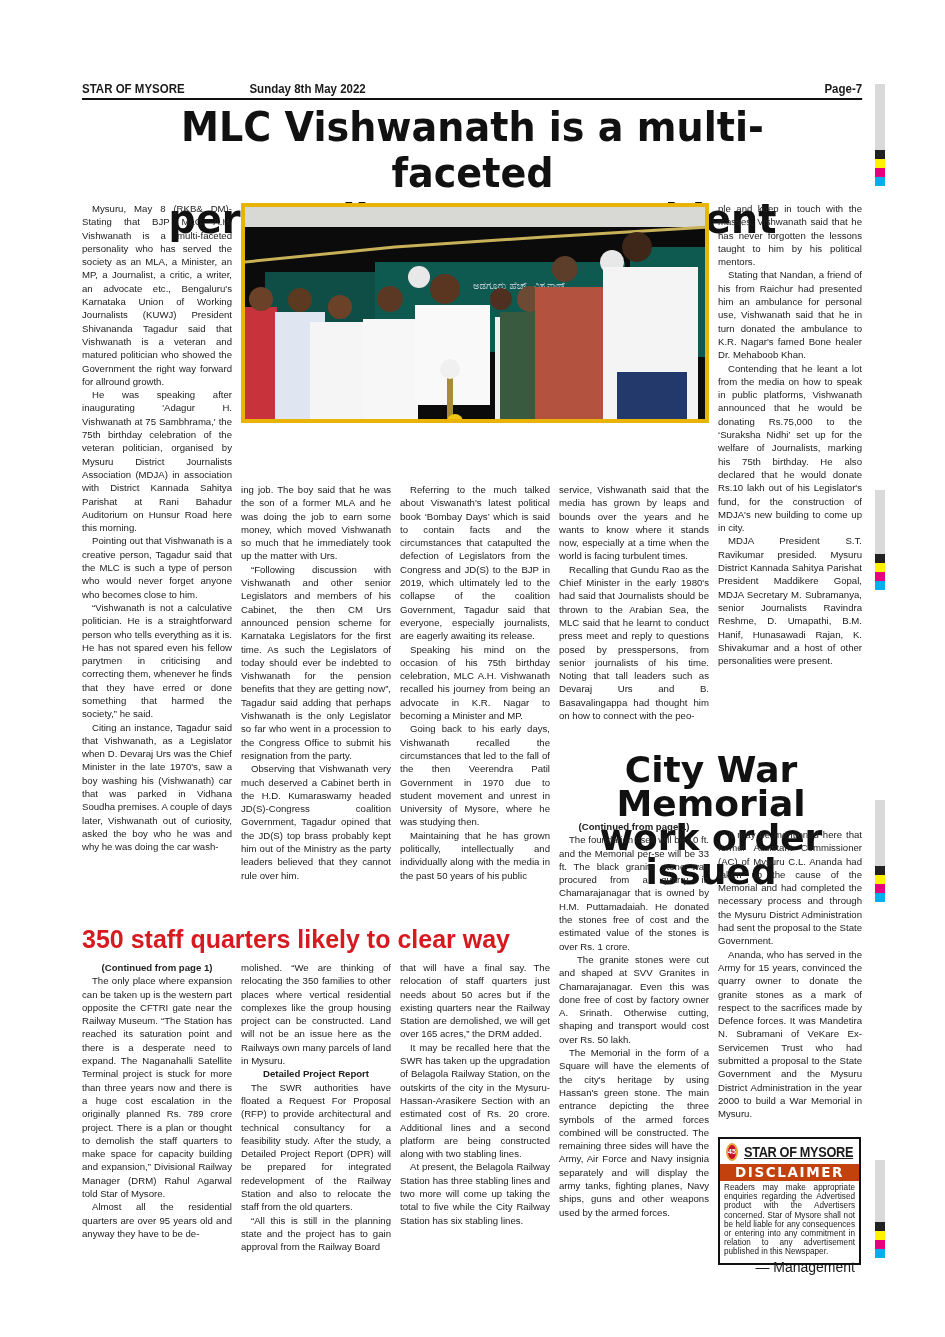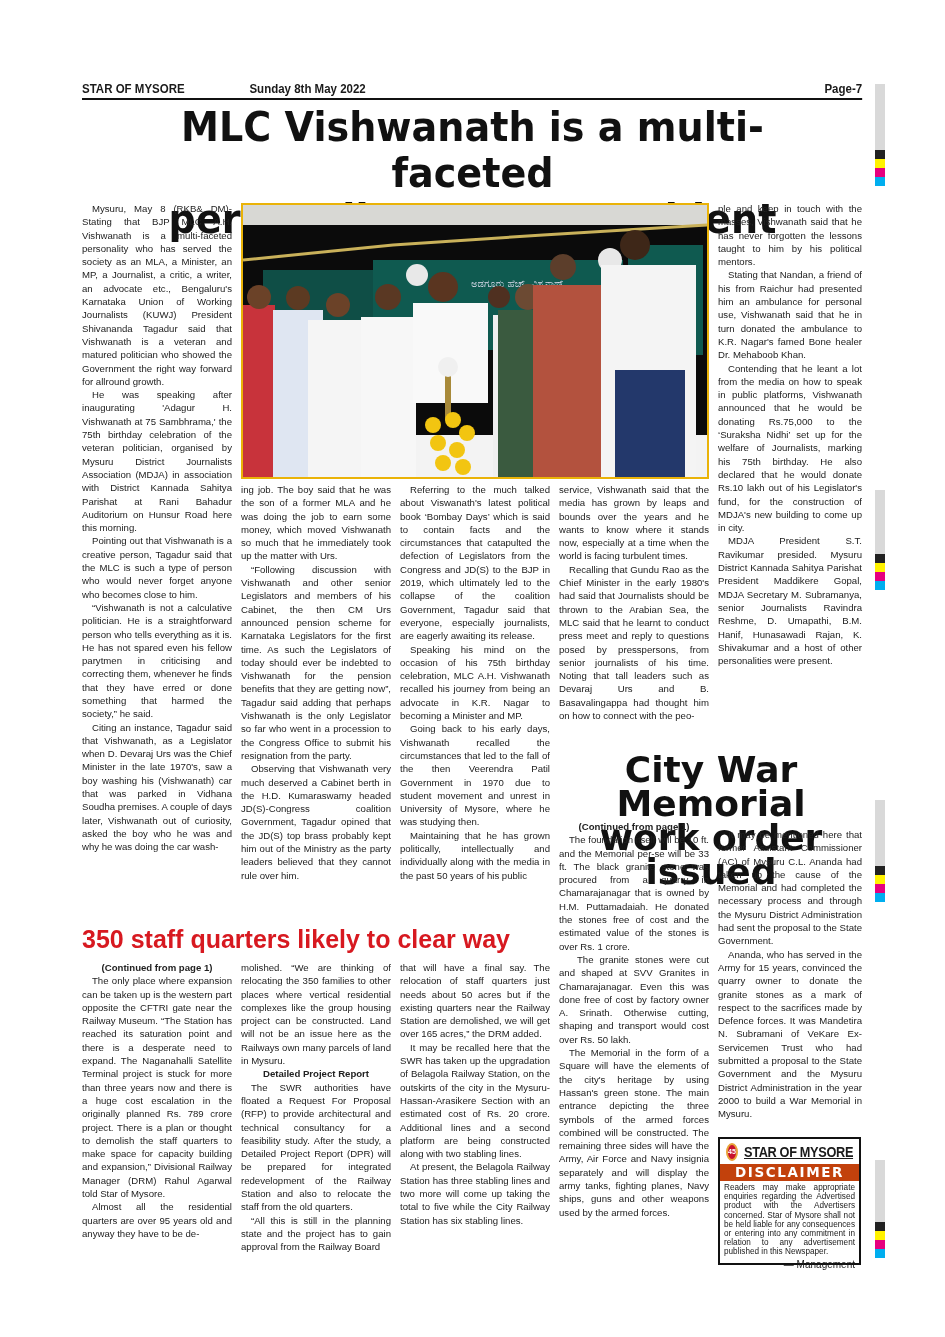--- a/index.html
+++ b/index.html
@@ -11,39 +11,39 @@
   .header .date { position: absolute; left: 182px; top: 2px; }
   .header .page { position: absolute; right: 0; top: 2px; }
 
   .headline { position: absolute; left: 80px; top: 104px; width: 785px; text-align: center; font-family: "DejaVu Sans", sans-serif; font-weight: bold; font-size: 41px; line-height: 46px; letter-spacing: 0px; color: #111; transform: scaleX(0.93); transform-origin: center top; }
 
   .col { position: absolute; font-size: 9.6px; line-height: 13.3px; text-align: justify; color: #222; }
   .col p { text-indent: 10px; }
   .col p.noind { text-indent: 0; }
   .col .center { text-align: center; font-weight: bold; text-indent: 0; }
 
-  .photo { position: absolute; left: 241px; top: 203px; width: 468px; height: 276px; border: 2px solid #eab308; overflow: hidden; background: #0e3a34; }
+  .photo { position: absolute; left: 241px; top: 203px; width: 468px; height: 220px; border: 4px solid #eab308; overflow: hidden; background: #0e3a34; }
 
   .h2 { position: absolute; font-family: "DejaVu Sans", sans-serif; font-weight: bold; color: #111; text-align: center; }
   .h3-red { position: absolute; left: 82px; top: 925px; width: 470px; font-family: "Liberation Sans", sans-serif; font-weight: bold; font-size: 25px; color: #d71920; white-space: nowrap; }
 
   .cmyk { position: absolute; left: 875px; width: 10px; }
   .cmyk .gray { background: #d9d9d9; }
   .cmyk .k { background: #222; height: 9px; }
   .cmyk .y { background: #fff200; height: 9px; }
   .cmyk .m { background: #e6007e; height: 9px; }
   .cmyk .c { background: #00aeef; height: 9px; }
 
   .disclaimer { position: absolute; left: 718px; top: 1137px; width: 143px; height: 128px; border: 2px solid #111; }
   .disclaimer .brand { height: 25px; display: flex; align-items: center; padding-left: 6px; }
   .disclaimer .logo { width: 18px; height: 18px; border-radius: 50%; background: #c8102e; border: 2px solid #e8a33a; color: #fff; font-size: 7px; font-weight: bold; display: flex; align-items: center; justify-content: center; }
   .disclaimer .brand-name { margin-left: 6px; font-weight: bold; font-size: 15px; text-decoration: underline; letter-spacing: -0.4px; transform: scaleX(0.85); transform-origin: left center; white-space: nowrap; }
   .disclaimer .title { background: #c2410c; color: #fff; font-family: "DejaVu Sans", sans-serif; font-weight: bold; font-size: 13.5px; letter-spacing: 1.6px; text-align: center; height: 17px; line-height: 17px; }
   .disclaimer .body { padding: 2px 4px; font-size: 8.2px; line-height: 9.2px; text-align: justify; }
-  .disclaimer .sign { text-align: right; font-size: 10px; padding-right: 4px; }
+  .disclaimer .sign { text-align: right; font-size: 14px; padding-right: 4px; }
 </style>
 </head>
 <body>
 
 <div class="header">
   <span class="pub">STAR OF MYSORE</span>
   <span class="date">Sunday 8th May 2022</span>
   <span class="page">Page-7</span>
 </div>
 

